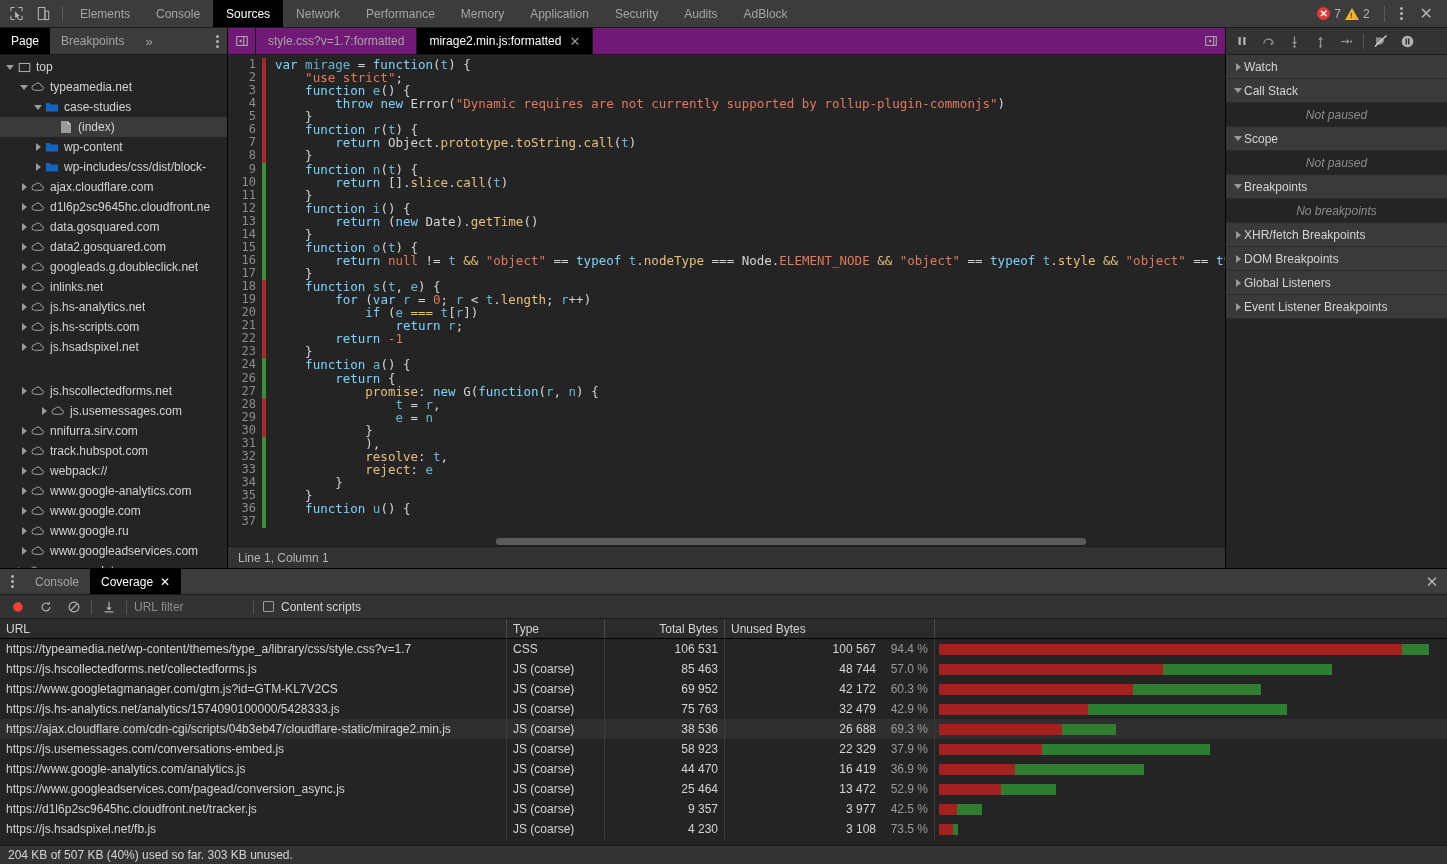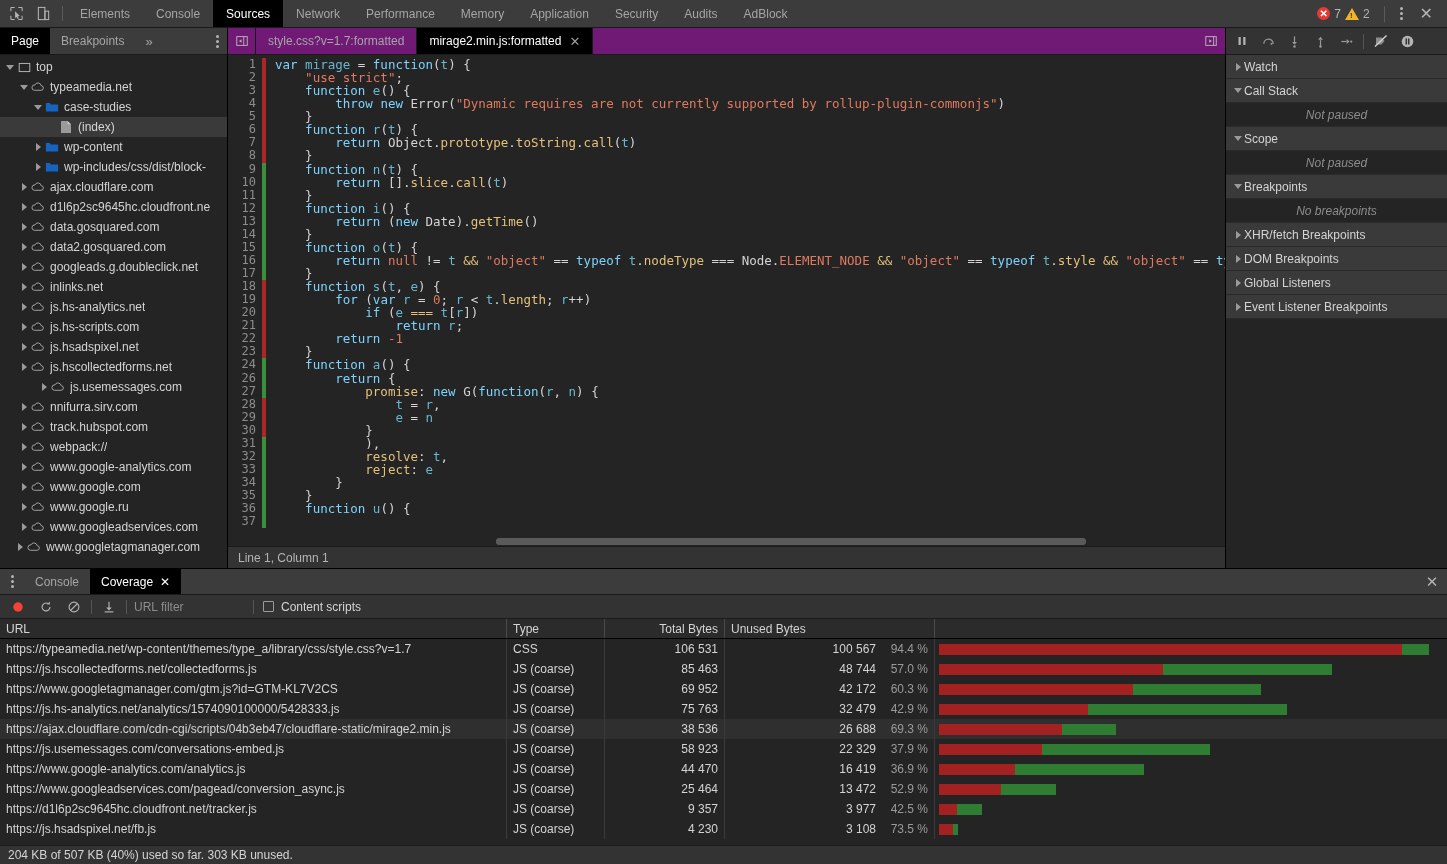--- a/index.html
+++ b/index.html
@@ -358,21 +358,21 @@
             <span class="tw">
               <span class="arrow"></span>
             </span>
             <span class="ico">
               <svg width="14" height="14" viewBox="0 0 18 14">
                 <path d="M4.3 11.2h8.6a2.9 2.9 0 0 0 .2-5.8 4.2 4.2 0 0 0-8-1.1 3 3 0 0 0-.8 6.9z" stroke="#b4b4b4" stroke-width="1.1" fill="none"></path>
               </svg>
             </span>
             <span class="tlabel">js.hsadspixel.net</span>
           </div>
-          <div class="tnode" style="padding-left: 18px;">
+          <div class="tnode" style="padding-left: 18px; margin-top: 24px;">
             <span class="tw">
               <span class="arrow"></span>
             </span>
             <span class="ico">
               <svg width="14" height="14" viewBox="0 0 18 14">
                 <path d="M4.3 11.2h8.6a2.9 2.9 0 0 0 .2-5.8 4.2 4.2 0 0 0-8-1.1 3 3 0 0 0-.8 6.9z" stroke="#b4b4b4" stroke-width="1.1" fill="none"></path>
               </svg>
             </span>
             <span class="tlabel">js.hscollectedforms.net</span>
           </div>

